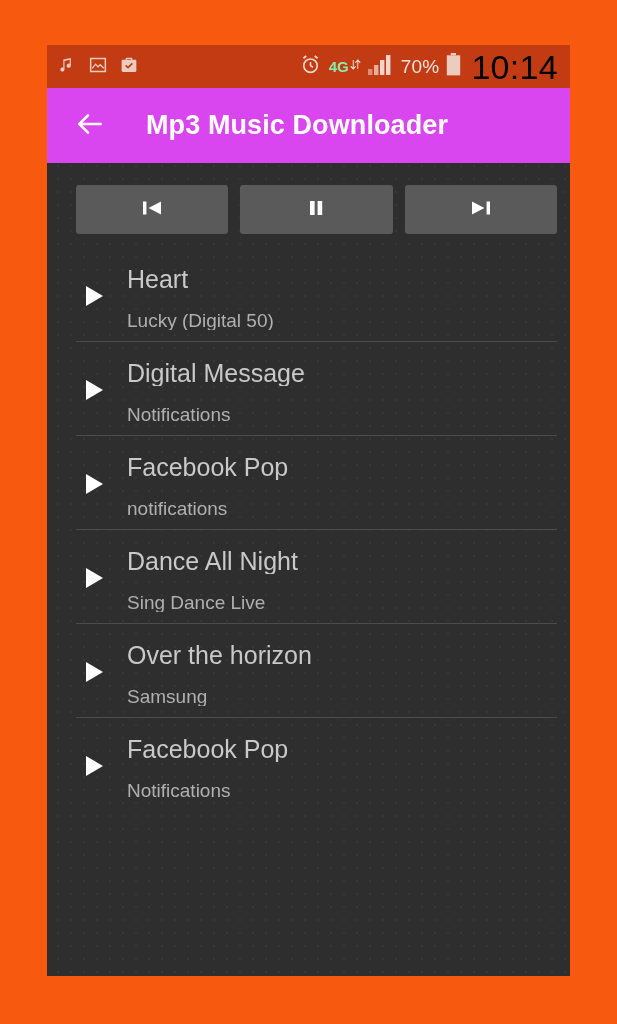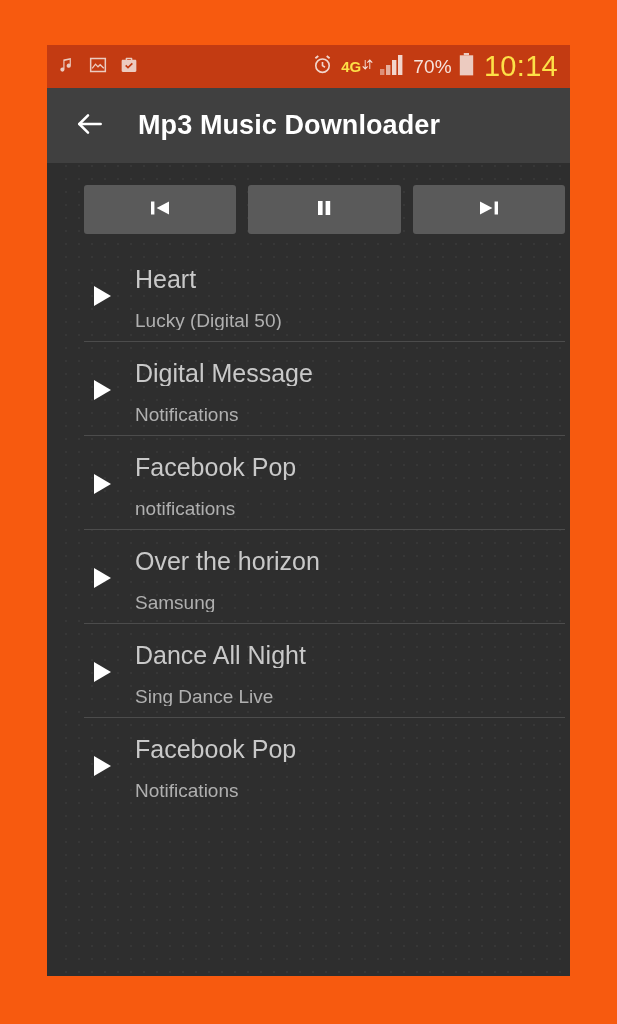--- a/index.html
+++ b/index.html
@@ -50,49 +50,50 @@
     gap: 7px;
   }
   .sicon { display: block; opacity: .92; }
   .sb-text {
     color: #F6E3DC;
     font-size: 19px;
     letter-spacing: .2px;
     line-height: 1;
   }
   .sb-clock {
-    color: #fde047;
-    font-size: 29px;
+    color: #000000;
+    font-size: 34px;
     line-height: 1;
     margin-left: 3px;
     letter-spacing: .3px;
   }
   .net-type {
     display: flex;
     align-items: center;
     gap: 1px;
   }
   .net-type .label {
-    color: #fde047;
+    color: #86efac;
     font-size: 15px;
     font-weight: bold;
     line-height: 1;
   }
 
   
   #appbar {
     position: absolute;
     left: 0; top: 43px;
     width: 523px;
     height: 75px;
-    background: #404040;
+    background: #d946ef;
     display: flex;
     align-items: center;
     box-sizing: border-box;
     padding-left: 26px;
+    gap: 8px;
   }
   #appbar .back {
     width: 34px;
     height: 34px;
     display: flex;
     align-items: center;
     justify-content: center;
     cursor: pointer;
   }
   #appbar .title {
@@ -100,21 +101,21 @@
     font-size: 27px;
     font-weight: bold;
     margin-left: 31px;
     letter-spacing: .1px;
     white-space: nowrap;
   }
 
   
   #content {
     position: absolute;
-    left: 16px;
+    left: 8px;
     top: 118px;
     width: 523px;
     height: 813px;
     background:
       radial-gradient(circle at 3px 3px, rgba(255,255,255,.045) 1px, transparent 1.4px) 0 0 / 13px 13px,
       #2E2E2E;
     overflow: hidden;
   }
 
   
@@ -327,42 +328,42 @@
         <div class="track-sub">notifications</div>
         <div class="divider"></div>
       </div>
 
       <div class="track-row">
         <span class="play-ico">
           <svg width="22" height="24" viewBox="0 0 22 24" fill="#FFFFFF">
               <path d="M2 2l17 10L2 22z"></path>
             </svg>
         </span>
+        <div class="track-title">Dance All Night</div>
+        <div class="track-sub">Sing Dance Live</div>
+        <div class="divider"></div>
+      </div>
+
+      <div class="track-row">
+        <span class="play-ico">
+          <svg width="22" height="24" viewBox="0 0 22 24" fill="#FFFFFF">
+              <path d="M2 2l17 10L2 22z"></path>
+            </svg>
+        </span>
         <div class="track-title">Over the horizon</div>
         <div class="track-sub">Samsung</div>
         <div class="divider"></div>
       </div>
 
       <div class="track-row">
         <span class="play-ico">
           <svg width="22" height="24" viewBox="0 0 22 24" fill="#FFFFFF">
               <path d="M2 2l17 10L2 22z"></path>
             </svg>
         </span>
-        <div class="track-title">Dance All Night</div>
-        <div class="track-sub">Sing Dance Live</div>
-        <div class="divider"></div>
-      </div>
-
-      <div class="track-row">
-        <span class="play-ico">
-          <svg width="22" height="24" viewBox="0 0 22 24" fill="#FFFFFF">
-              <path d="M2 2l17 10L2 22z"></path>
-            </svg>
-        </span>
         <div class="track-title">Facebook Pop</div>
         <div class="track-sub">Notifications</div>
       </div>
 
     </div>
 
     <div id="scrollbar"></div>
 
   </div>
 </div>

